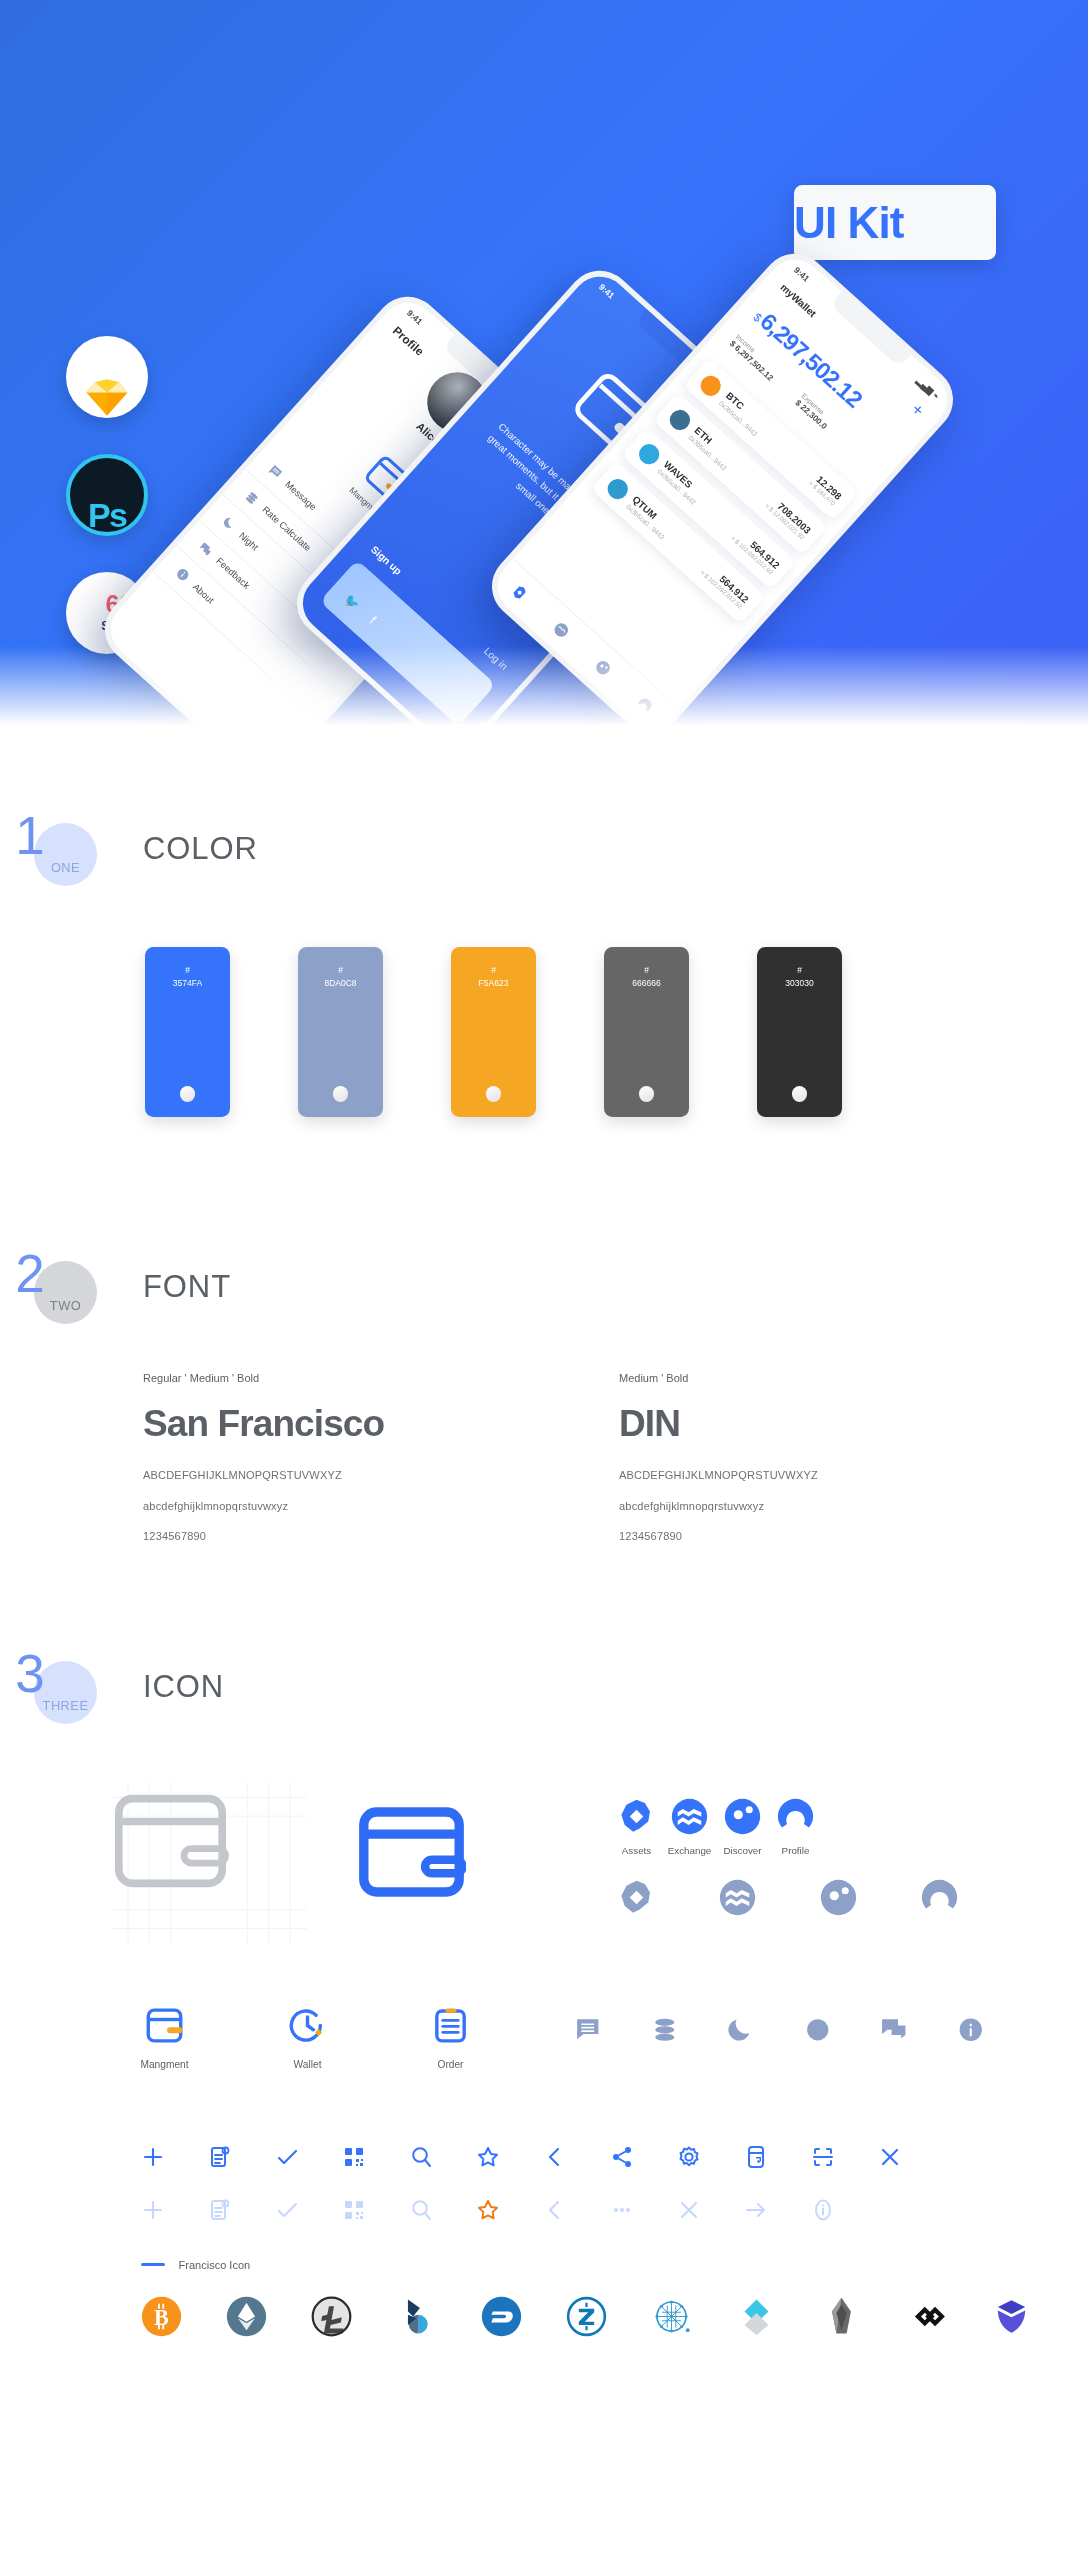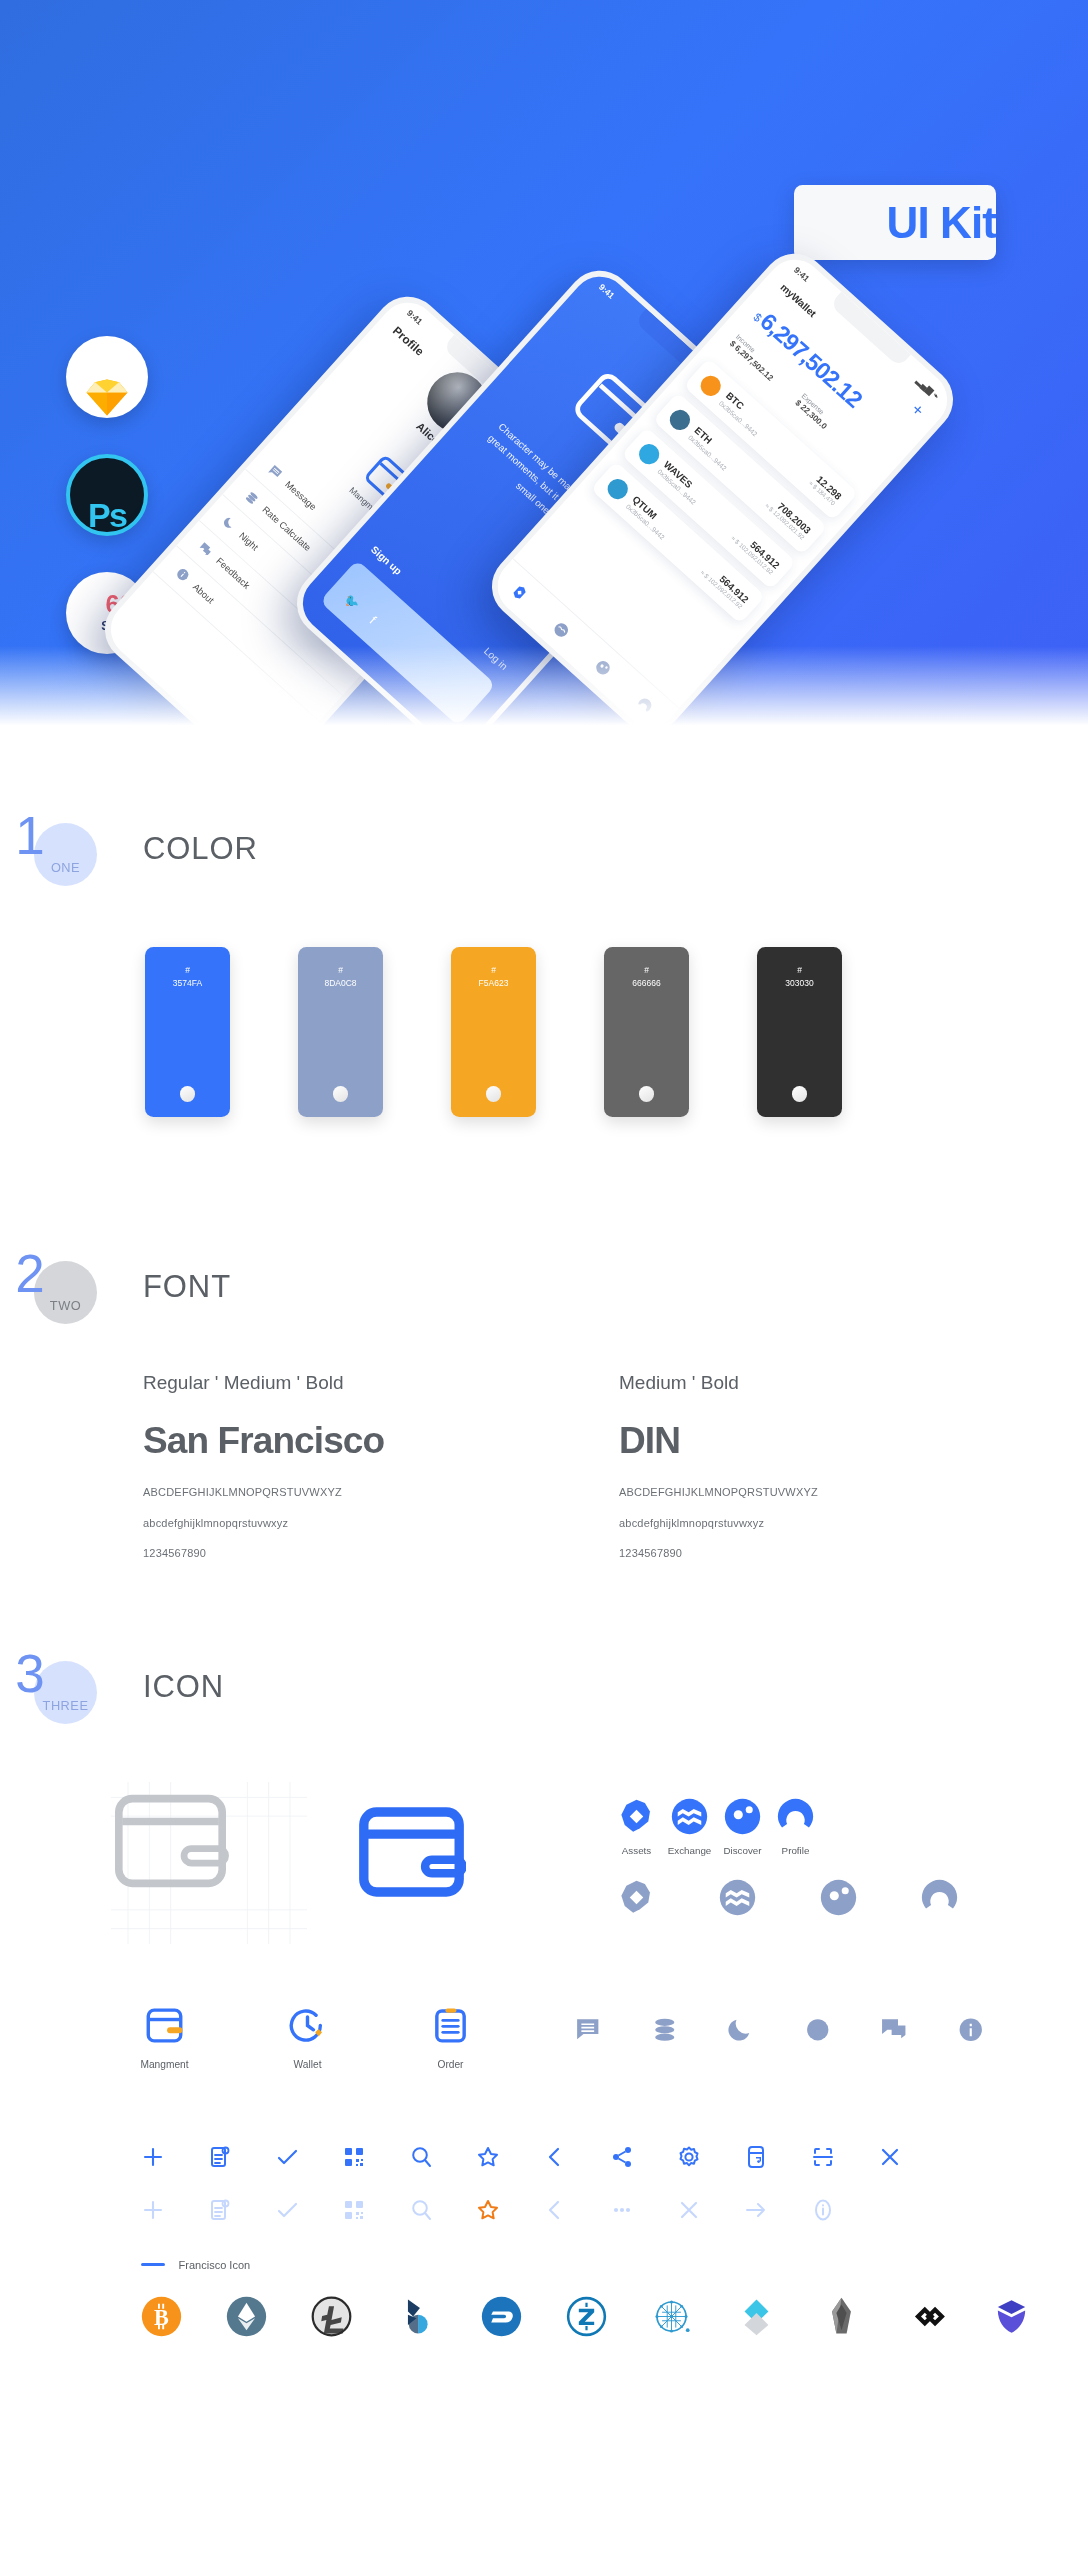--- a/index.html
+++ b/index.html
@@ -34,21 +34,21 @@
     white-space:nowrap;
   }
   .hero-title b { font-weight:700; }
 
   .uikit-badge {
     position:absolute;
     top:185px; left:794px;
     width:202px; height:75px;
     background:#f7f8fa;
     border-radius:8.5px;
-    display:flex; align-items:center; justify-content:flex-end;
+    display:flex; align-items:center; justify-content:flex-start;
     box-shadow:0 6.8px 22px rgba(0,0,0,.16);
   }
   .uikit-badge span {
     font-size:44px; font-weight:700; color:#3574FA; letter-spacing:-0.9px;
   }
 
   .badges { position:absolute; left:66px; top:336px; }
   .badge {
     width:82px; height:82px; border-radius:50%;
     display:flex; align-items:flex-end; justify-content:center;
@@ -190,21 +190,21 @@
   .swatch .home {
     position:absolute; bottom:15.3px; left:50%; margin-left:-7.7px;
     width:15.3px; height:15.3px; border-radius:50%;
     background:linear-gradient(150deg,#ffffff,#e2e2e2);
   }
 
   
   #sec-font { position:absolute; top:1254px; left:0; width:1088px; }
   .font-cols { display:flex; padding-left:143px; margin-top:24px; gap:119px; }
   .font-col { width:357px; }
-  .f-weights { font-size:19px; color:#5b6066; margin-bottom:26px; }
+  .f-weights { font-size:11px; color:#5b6066; margin-bottom:19px; }
   .f-name { font-size:37px; font-weight:700; color:#5b6066; letter-spacing:-0.9px; margin-bottom:24px; }
   .f-sample { font-size:11px; color:#6b7076; margin-bottom:18.7px; letter-spacing:0.2px; }
 
   
   #sec-icon { position:absolute; top:1654px; left:0; width:1088px; }
   .icon-row1 { position:relative; margin-top:25.5px; height:187px; }
   .wallet-gray { position:absolute; left:111px; top:17px; }
   .wallet-blue { position:absolute; left:357px; top:31px; }
   .grid-bg { position:absolute; left:111px; top:8.5px; width:196px; height:162px; opacity:.5; }
 

